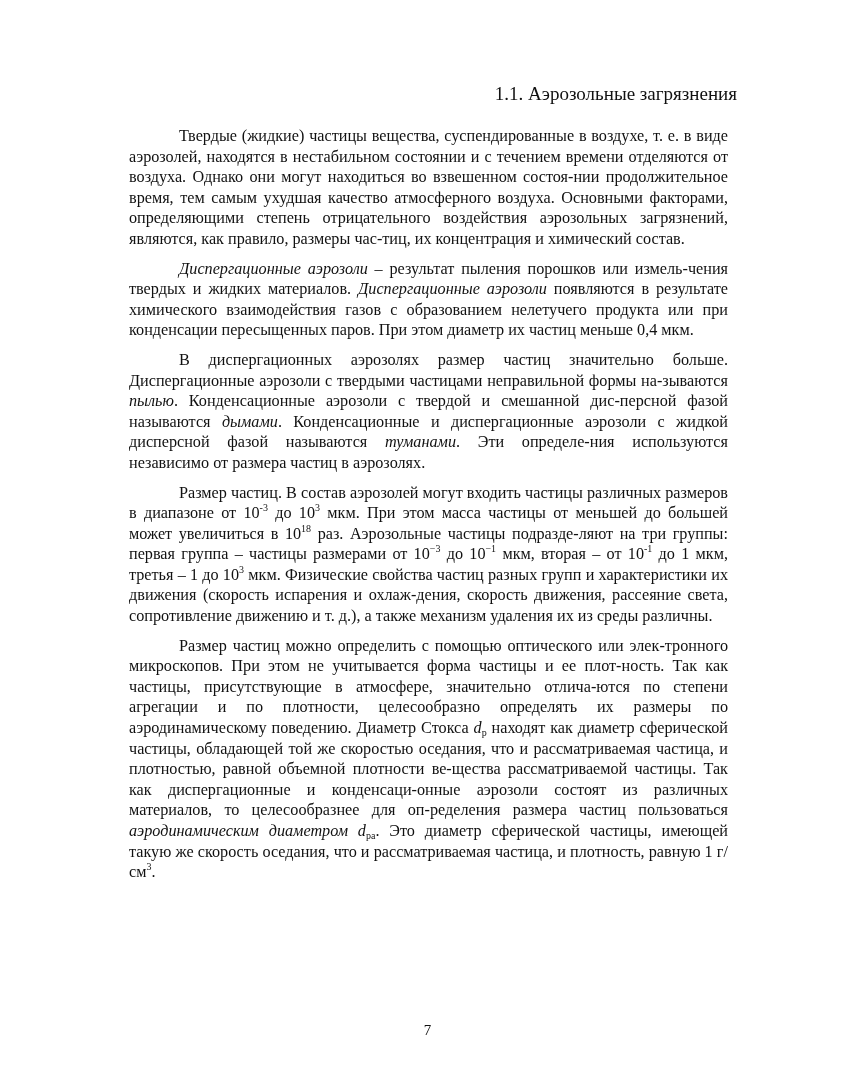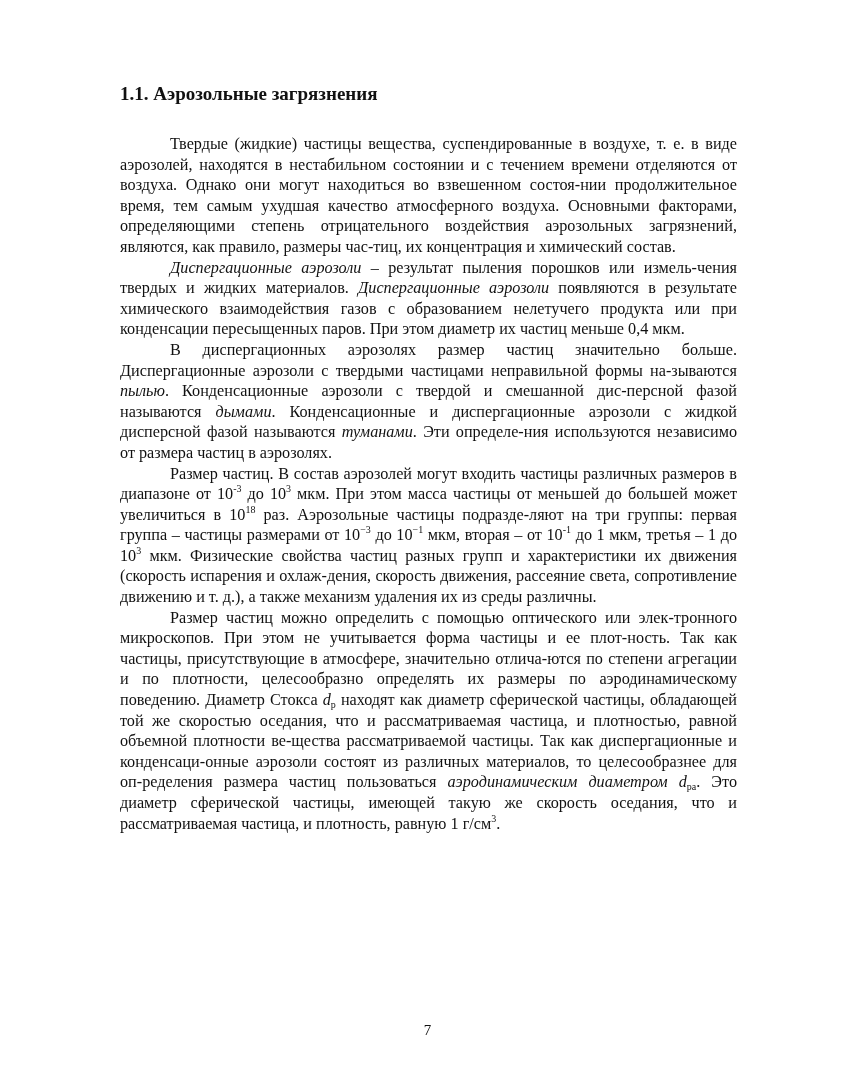--- a/index.html
+++ b/index.html
@@ -1,23 +1,23 @@
 <!DOCTYPE html>
 <html><head>
 <meta charset="utf-8">
 <style>
   html, body { margin:0; padding:0; background:#ffffff; }
   body { width:855px; height:1080px; position:relative; overflow:hidden;
          font-family:"Liberation Serif", "DejaVu Serif", serif; color:#111; }
   .page { position:absolute; left:120px; top:62px; width:617px; }
   .chapter-title { text-align:center; font-weight:bold; font-size:22.5px; line-height:27px;
                    letter-spacing:0.6px; margin:0; }
-  .section-title { text-align:left; font-weight:bold; font-size:19px; line-height:24px;
-                   margin:20px 0 28px 0; }
-  p { margin:0; font-size:16.2px; line-height:20.6px; text-align:justify; text-indent:50px;
+  .section-title { text-align:right; font-weight:normal; font-size:19px; line-height:24px;
+                   margin:20px 0 20px 0; }
+  p { margin:9px; font-size:16.2px; line-height:20.6px; text-align:justify; text-indent:50px;
       hyphens:manual; }
   sup { font-size:10px; line-height:0; vertical-align:7px; }
   sub { font-size:10px; line-height:0; vertical-align:-3px; }
   .page-number { position:absolute; left:0; width:855px; top:1022px; text-align:center;
                  font-size:15px; }
   i { font-style:italic; }
   b { font-weight:normal; }
 </style>
 </head>
 <body>

